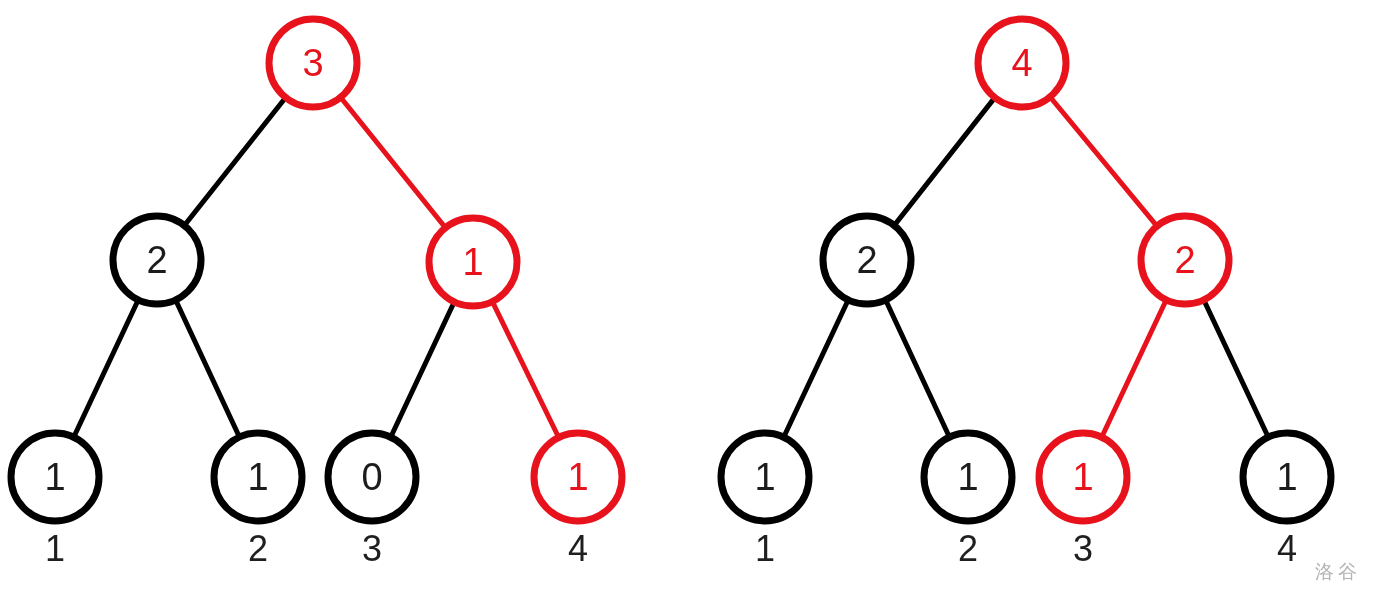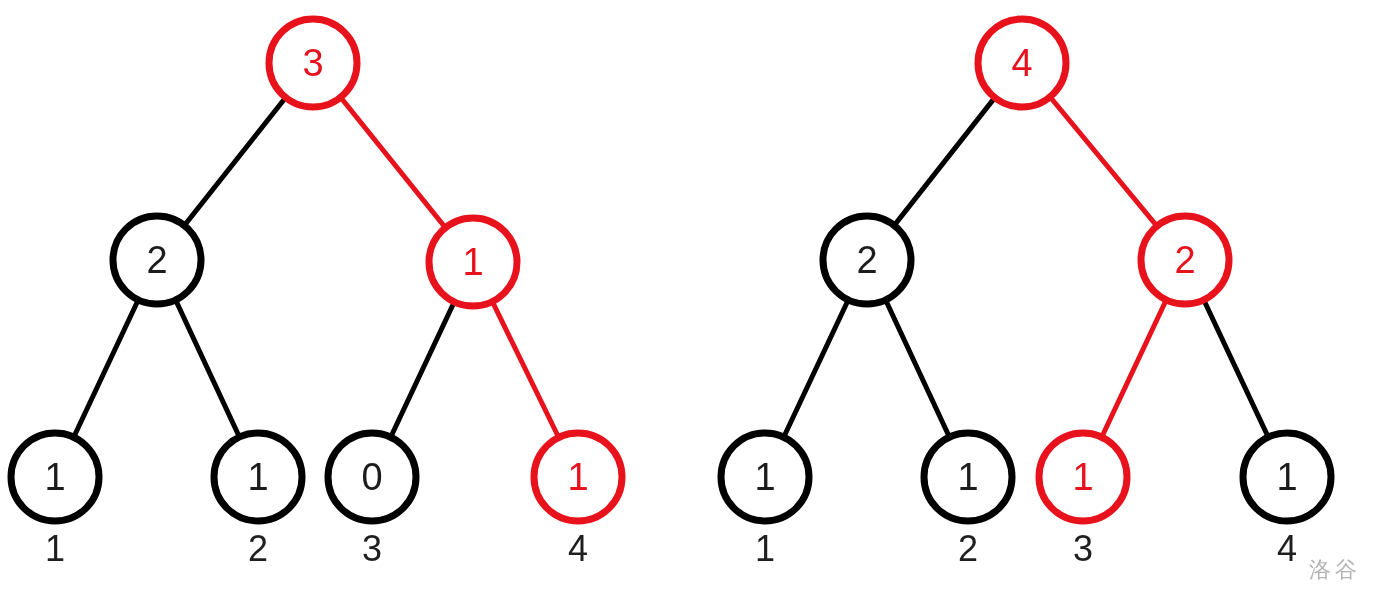--- a/index.html
+++ b/index.html
@@ -23,21 +23,21 @@
     font-size: 38px;
   }
   .leaf-label {
     font-family: "Liberation Sans", "DejaVu Sans", sans-serif;
     font-size: 36px;
   }
   .watermark {
     position: absolute;
     right: 16px;
     bottom: 14px;
-    font-size: 22px;
+    font-size: 19px;
     letter-spacing: 4px;
     color: #b3b3b3;
     user-select: none;
   }
 </style>
 </head>
 <body>
 
 <div class="stage">
   <svg id="diagram" width="1377" height="599" viewBox="0 0 1377 599">

